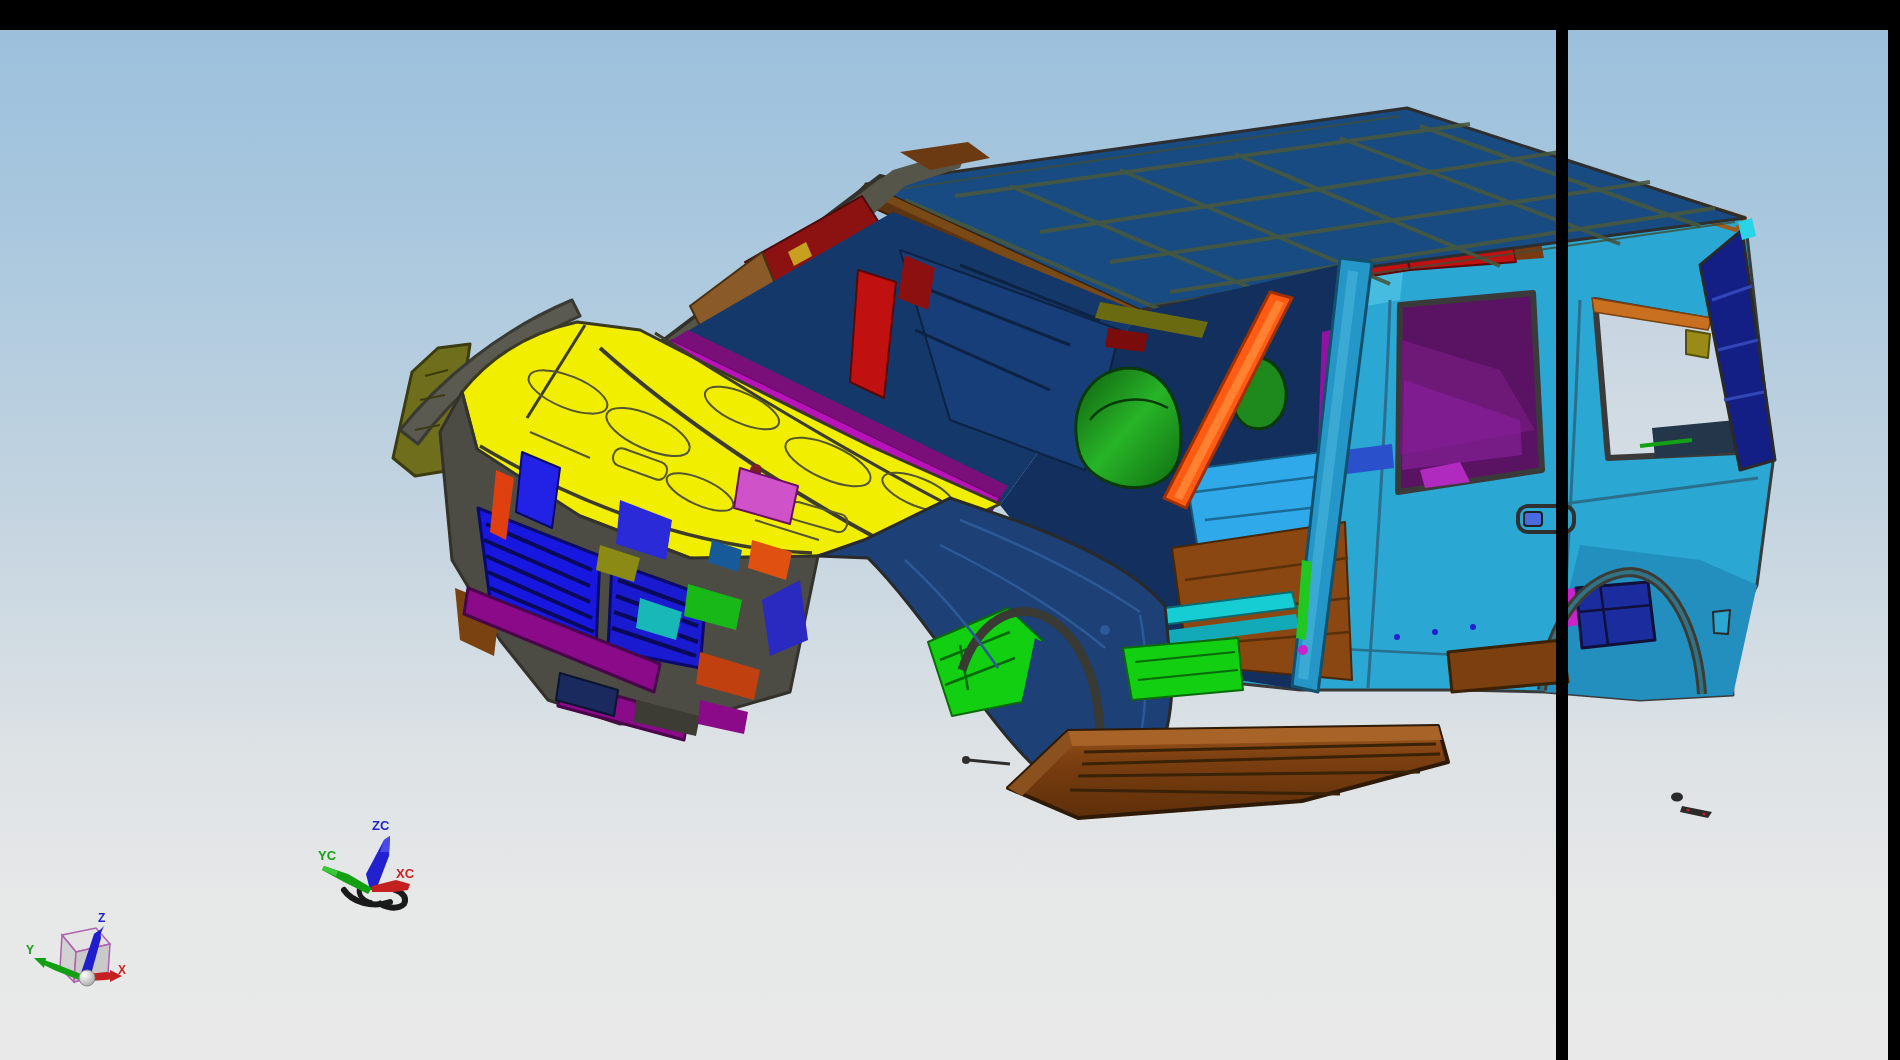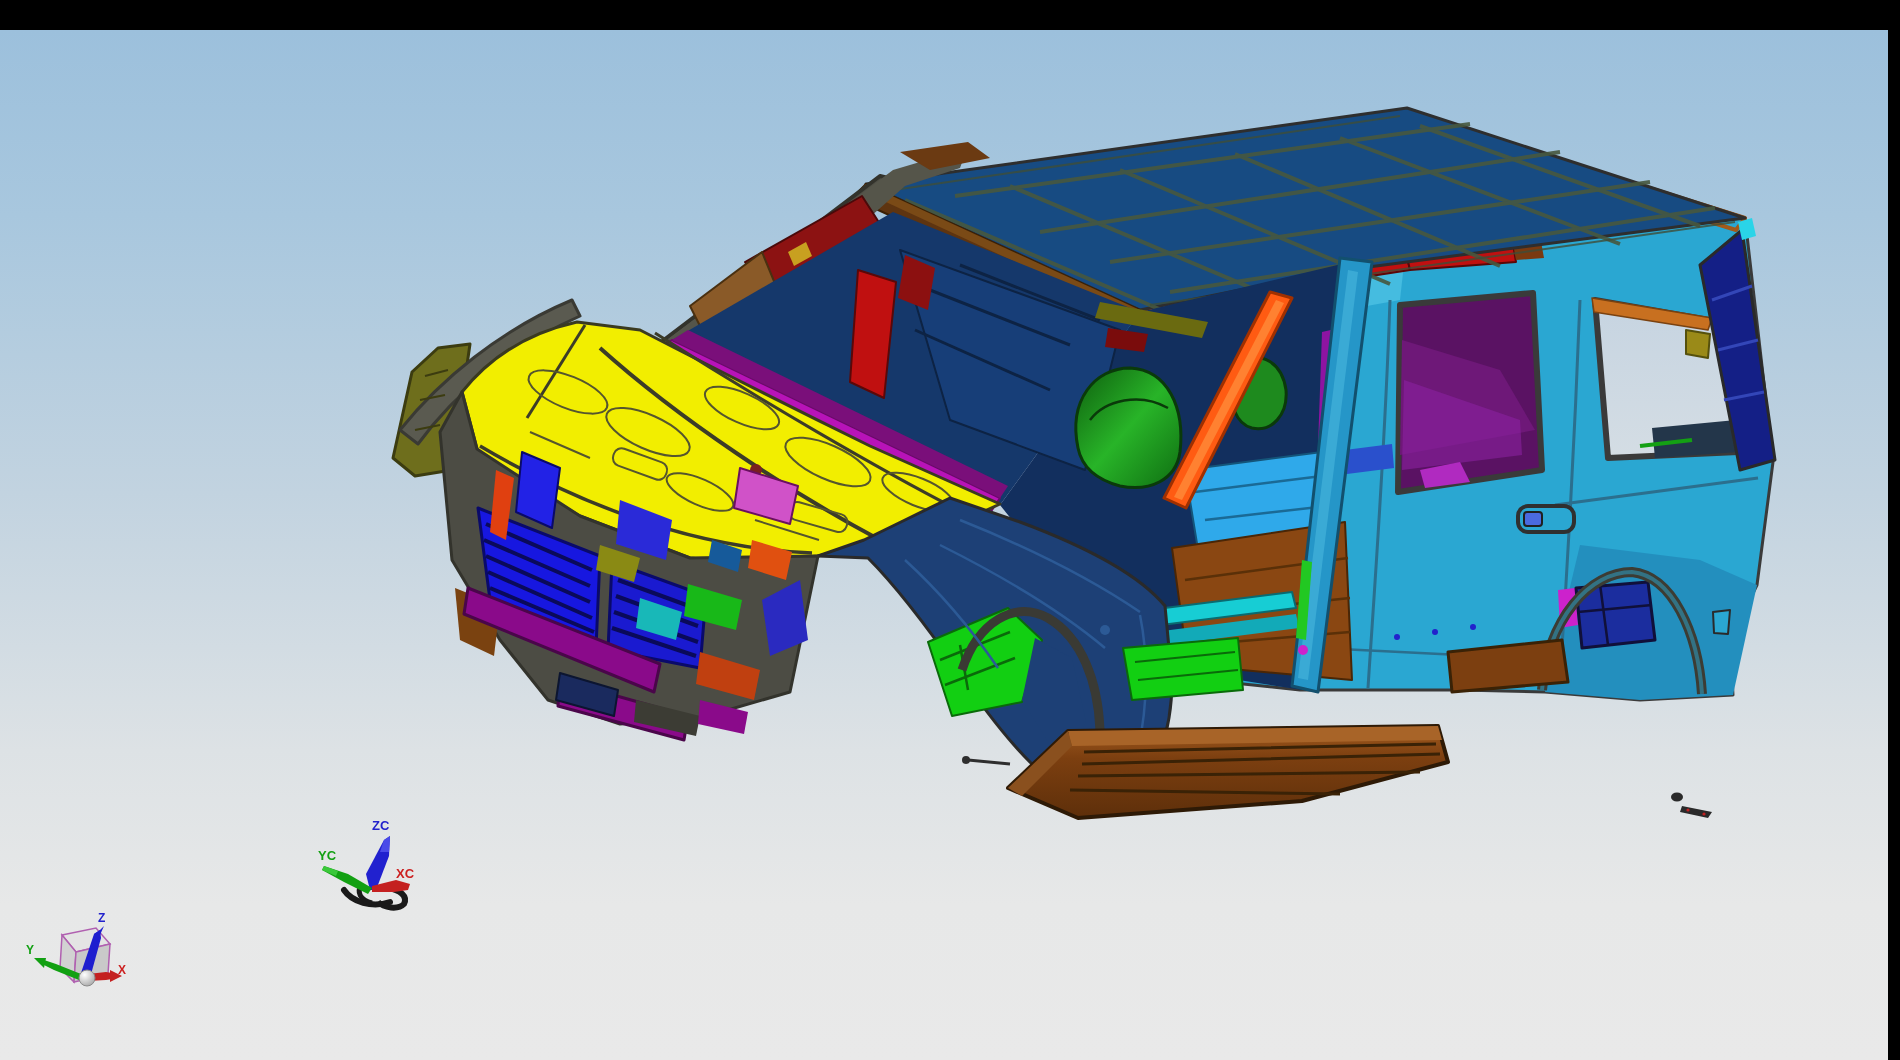--- a/index.html
+++ b/index.html
@@ -1,17 +1,17 @@
 <!DOCTYPE html>
 <html><head>
 <meta charset="utf-8">
 <style>
   html,body{margin:0;padding:0;width:1900px;height:1060px;overflow:hidden;background:#000;
     font-family:"Liberation Sans", sans-serif;}
-  #stage{position:relative;width:1900px;height:1060px;text-align:right;}
+  #stage{position:relative;width:1568px;height:1060px;text-align:right;}
   #topbar{position:absolute;left:0;top:0;width:1900px;height:30px;background:#000;}
   #rightbar{position:absolute;right:0;top:0;width:12px;height:1060px;background:#000;z-index:50;}
   #viewport{position:absolute;left:0;top:30px;width:1888px;height:1030px;
     background:linear-gradient(180deg,#9cc0dc 0%,#a8c7de 18%,#c2d3e0 45%,#dde2e5 70%,#e7e8e8 85%,#e9e9e9 100%);}
   #modelsvg{position:absolute;left:0;top:0;}
   svg text{font-family:"Liberation Sans", sans-serif;font-weight:bold;}
 </style>
 </head>
 <body>
 

